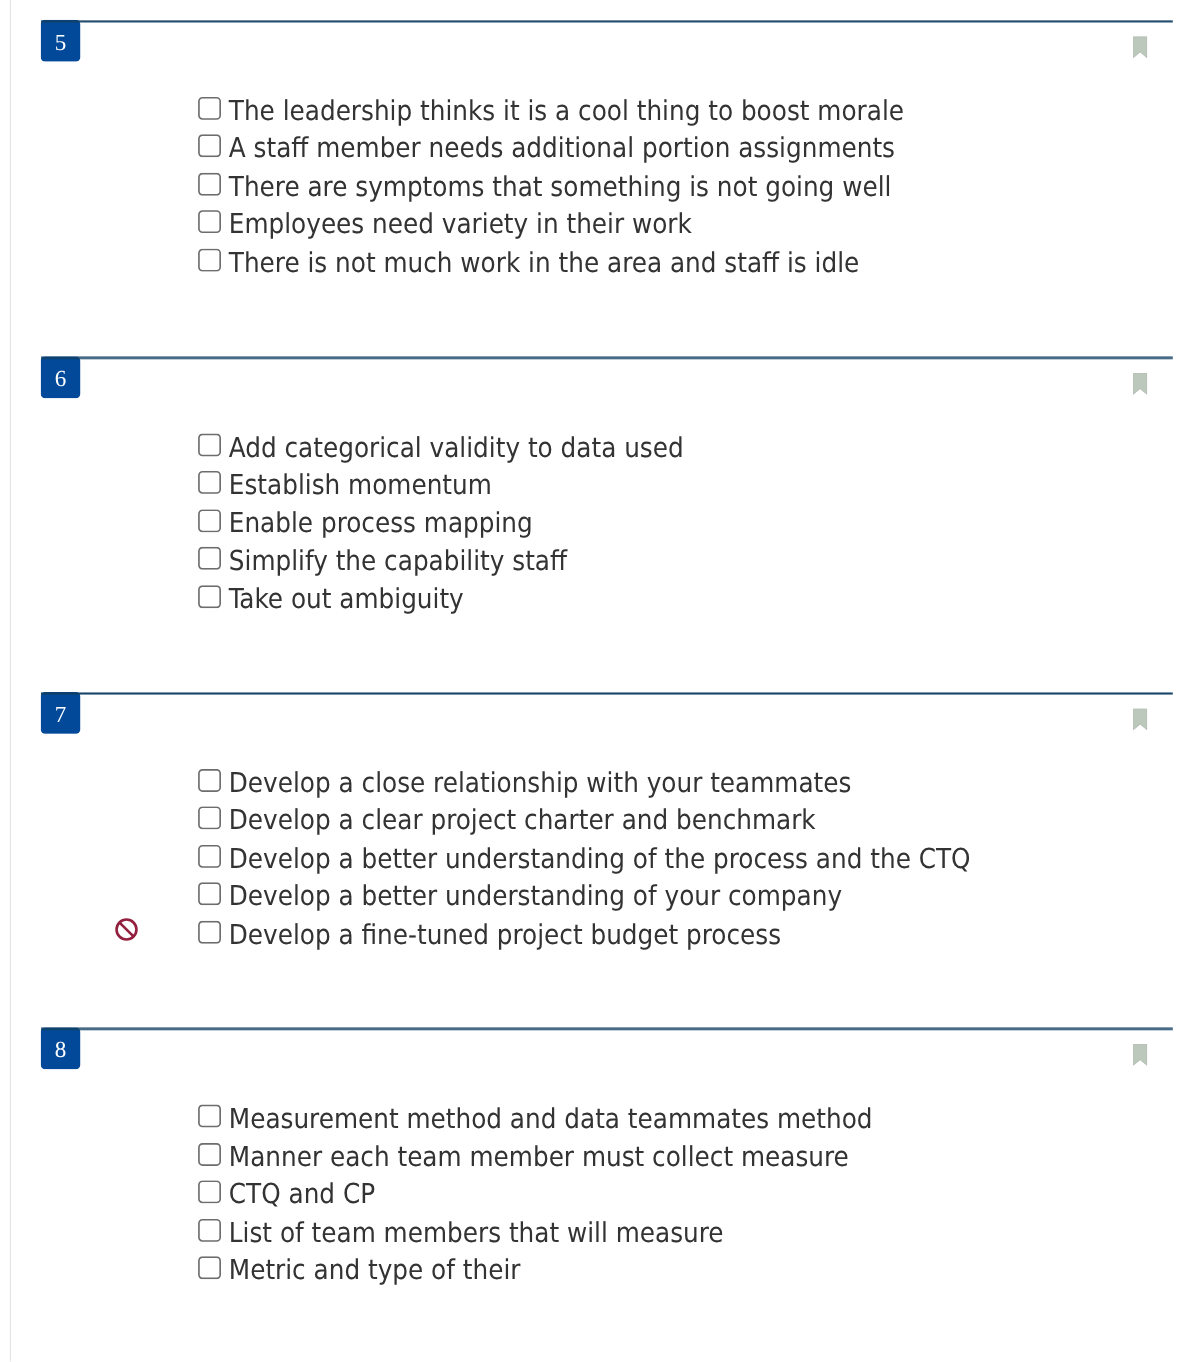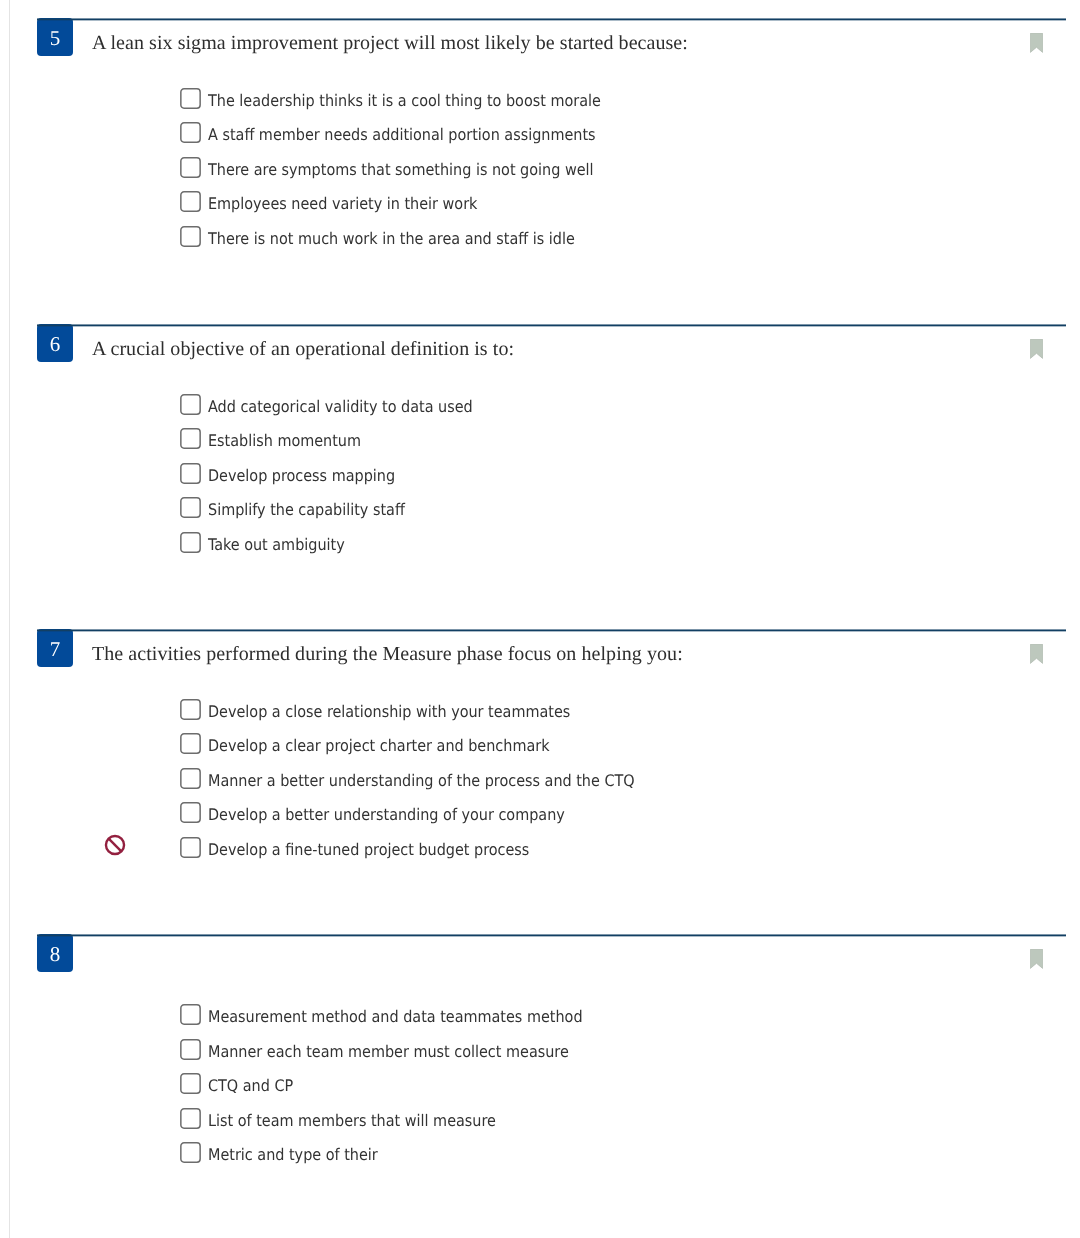--- a/index.html
+++ b/index.html
@@ -40,38 +40,37 @@
     position:absolute;left:55px;top:10px;
     font-family:"Liberation Serif", serif;font-size:20px;color:var(--question-text-color);
     white-space:nowrap;line-height:30px;letter-spacing:0.06px;
   }
   .bookmark{position:absolute;right:23.5px;top:15px;width:13px;height:20px;line-height:0;}
   .bm-path{fill:var(--bookmark-color);stroke:var(--bookmark-edge);stroke-width:0.7;}
   .options{position:absolute;left:143px;top:68px;}
   .opt{position:relative;height:34.4px;}
   .cbox{position:absolute;left:0;top:2px;width:21px;height:21px;line-height:0;}
   .cb-rect{fill:#ffffff;stroke:var(--checkbox-border);stroke-width:1.5;}
-  .olabel{position:absolute;left:28px;top:0;font-family:"DejaVu Sans", sans-serif;font-stretch:condensed;font-size:16px;color:var(--option-text-color);white-space:nowrap;line-height:30px;}
+  .olabel{position:absolute;left:28px;top:0;font-family:"DejaVu Sans", sans-serif;font-stretch:condensed;font-size:25px;color:var(--option-text-color);white-space:nowrap;line-height:30px;}
   .ban{position:absolute;left:-76px;top:-1px;width:22px;height:22px;line-height:0;}
   .ban-stroke{stroke:var(--ban-color);stroke-width:2.4;}
 </style>
 </head>
 <body>
 
 <div id="page">
   <div id="rail"></div>
 <div class="question" style="top:18px">
   <div class="qhead">
     <div class="qrule">
           <svg class="rule-svg" preserveAspectRatio="none" viewBox="0 0 100 3">
             <rect x="0" y="0.45" width="100" height="1.9"></rect>
           </svg>
         </div>
     <div class="qnum">5</div>
-    <div class="qtext">A lean six sigma improvement project will most likely be started because:</div>
     <div class="bookmark"><svg viewBox="0 0 13 20" width="13" height="20">
             <path class="bm-path" d="M0.35 0.35 H12.65 V19.4 L6.5 14.3 L0.35 19.4 Z"></path>
           </svg></div>
   </div>
   <div class="options">
     <div class="opt">
       <span class="cbox"><svg viewBox="0 0 21 21" width="21" height="21">
               <rect class="cb-rect" x="0.85" y="0.85" width="19.3" height="19.3" rx="3.2" ry="3.2"></rect>
             </svg></span>
       <span class="olabel">The leadership thinks it is a cool thing to boost morale</span>
@@ -103,21 +102,20 @@
   </div>
 </div>
 <div class="question" style="top:324px">
   <div class="qhead">
     <div class="qrule">
           <svg class="rule-svg" preserveAspectRatio="none" viewBox="0 0 100 3">
             <rect x="0" y="0.45" width="100" height="1.9"></rect>
           </svg>
         </div>
     <div class="qnum">6</div>
-    <div class="qtext">A crucial objective of an operational definition is to:</div>
     <div class="bookmark"><svg viewBox="0 0 13 20" width="13" height="20">
             <path class="bm-path" d="M0.35 0.35 H12.65 V19.4 L6.5 14.3 L0.35 19.4 Z"></path>
           </svg></div>
   </div>
   <div class="options">
     <div class="opt">
       <span class="cbox"><svg viewBox="0 0 21 21" width="21" height="21">
               <rect class="cb-rect" x="0.85" y="0.85" width="19.3" height="19.3" rx="3.2" ry="3.2"></rect>
             </svg></span>
       <span class="olabel">Add categorical validity to data used</span>
@@ -125,21 +123,21 @@
     <div class="opt">
       <span class="cbox"><svg viewBox="0 0 21 21" width="21" height="21">
               <rect class="cb-rect" x="0.85" y="0.85" width="19.3" height="19.3" rx="3.2" ry="3.2"></rect>
             </svg></span>
       <span class="olabel">Establish momentum</span>
     </div>
     <div class="opt">
       <span class="cbox"><svg viewBox="0 0 21 21" width="21" height="21">
               <rect class="cb-rect" x="0.85" y="0.85" width="19.3" height="19.3" rx="3.2" ry="3.2"></rect>
             </svg></span>
-      <span class="olabel">Develop process mapping</span>
+      <span class="olabel">Enable process mapping</span>
     </div>
     <div class="opt">
       <span class="cbox"><svg viewBox="0 0 21 21" width="21" height="21">
               <rect class="cb-rect" x="0.85" y="0.85" width="19.3" height="19.3" rx="3.2" ry="3.2"></rect>
             </svg></span>
       <span class="olabel">Simplify the capability staff</span>
     </div>
     <div class="opt">
       <span class="cbox"><svg viewBox="0 0 21 21" width="21" height="21">
               <rect class="cb-rect" x="0.85" y="0.85" width="19.3" height="19.3" rx="3.2" ry="3.2"></rect>
@@ -149,21 +147,20 @@
   </div>
 </div>
 <div class="question" style="top:629px">
   <div class="qhead">
     <div class="qrule">
           <svg class="rule-svg" preserveAspectRatio="none" viewBox="0 0 100 3">
             <rect x="0" y="0.45" width="100" height="1.9"></rect>
           </svg>
         </div>
     <div class="qnum">7</div>
-    <div class="qtext">The activities performed during the Measure phase focus on helping you:</div>
     <div class="bookmark"><svg viewBox="0 0 13 20" width="13" height="20">
             <path class="bm-path" d="M0.35 0.35 H12.65 V19.4 L6.5 14.3 L0.35 19.4 Z"></path>
           </svg></div>
   </div>
   <div class="options">
     <div class="opt">
       <span class="cbox"><svg viewBox="0 0 21 21" width="21" height="21">
               <rect class="cb-rect" x="0.85" y="0.85" width="19.3" height="19.3" rx="3.2" ry="3.2"></rect>
             </svg></span>
       <span class="olabel">Develop a close relationship with your teammates</span>
@@ -171,21 +168,21 @@
     <div class="opt">
       <span class="cbox"><svg viewBox="0 0 21 21" width="21" height="21">
               <rect class="cb-rect" x="0.85" y="0.85" width="19.3" height="19.3" rx="3.2" ry="3.2"></rect>
             </svg></span>
       <span class="olabel">Develop a clear project charter and benchmark</span>
     </div>
     <div class="opt">
       <span class="cbox"><svg viewBox="0 0 21 21" width="21" height="21">
               <rect class="cb-rect" x="0.85" y="0.85" width="19.3" height="19.3" rx="3.2" ry="3.2"></rect>
             </svg></span>
-      <span class="olabel">Manner a better understanding of the process and the CTQ</span>
+      <span class="olabel">Develop a better understanding of the process and the CTQ</span>
     </div>
     <div class="opt">
       <span class="cbox"><svg viewBox="0 0 21 21" width="21" height="21">
               <rect class="cb-rect" x="0.85" y="0.85" width="19.3" height="19.3" rx="3.2" ry="3.2"></rect>
             </svg></span>
       <span class="olabel">Develop a better understanding of your company</span>
     </div>
     <div class="opt">
       <span class="ban"><svg viewBox="0 0 22 22" width="22" height="22">
               <circle class="ban-stroke" cx="11" cy="11" r="9.05" fill="none"></circle>

